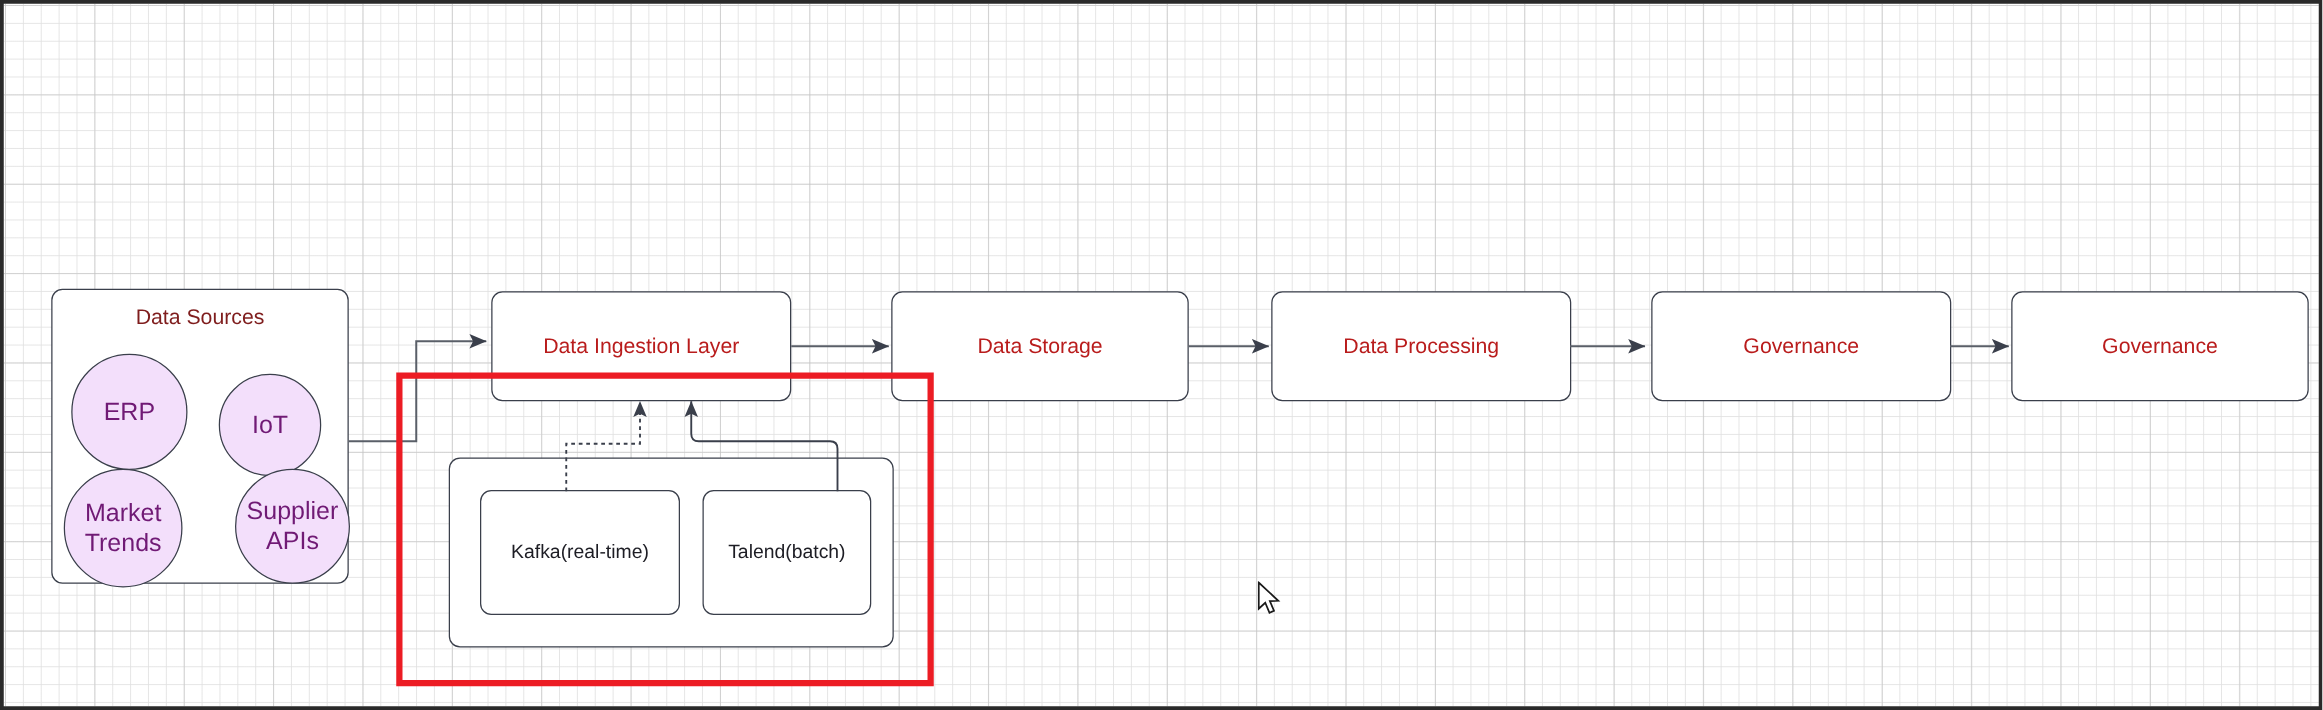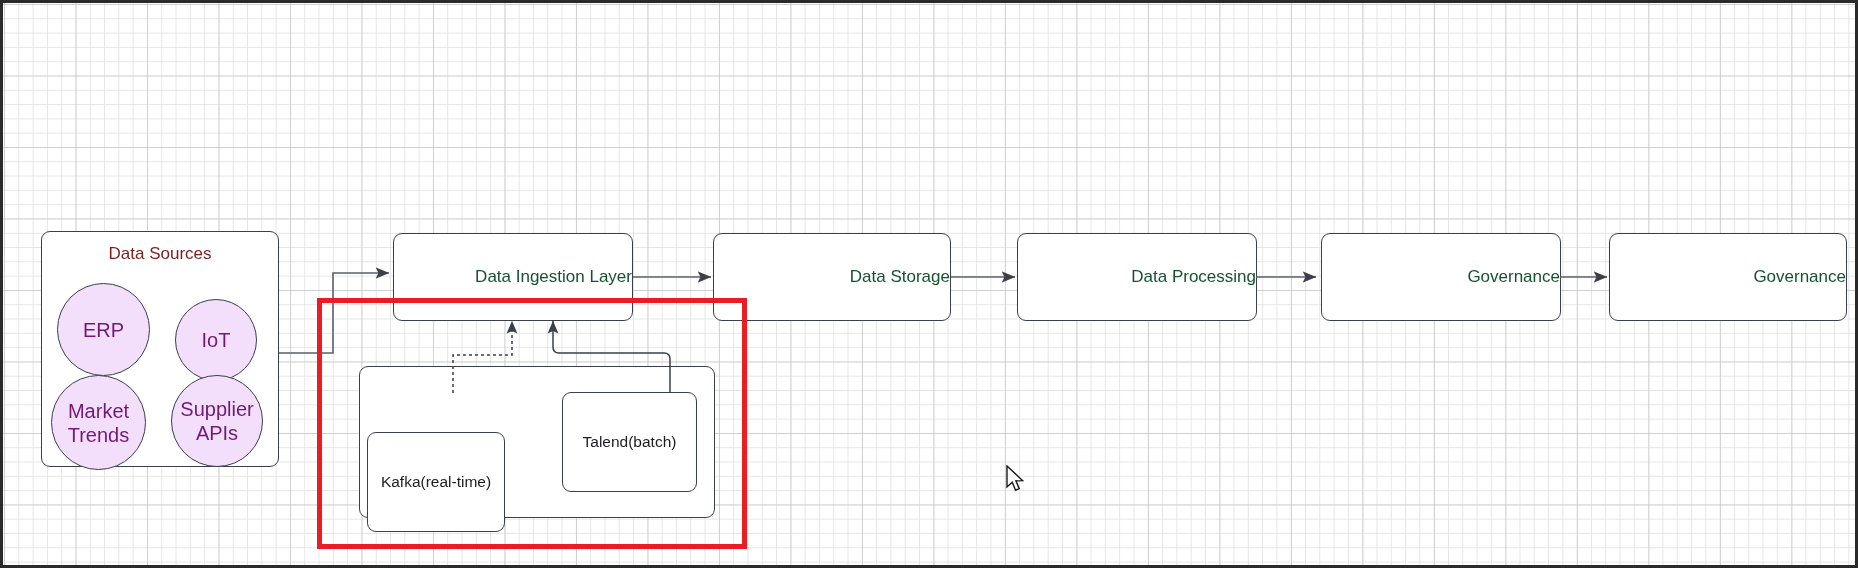--- a/index.html
+++ b/index.html
@@ -37,22 +37,22 @@
   }
 
   .node {
     position: absolute;
     box-sizing: border-box;
     background: #ffffff;
     border: 1.6px solid #3a3f4b;
     border-radius: 9px;
     display: flex;
     align-items: center;
-    justify-content: flex-end;
-    color: #14532d;
+    justify-content: center;
+    color: #b91c1c;
     font-size: 17px;
     line-height: 1.25;
     text-align: center;
     z-index: 4;
   }
 
   .group-box {
     position: absolute;
     box-sizing: border-box;
     background: #ffffff;
@@ -177,21 +177,21 @@
   </div>
 
   <div class="circle" style="left:172px; top:296px; width:82px; height:82px;">
     <span>IoT</span>
   </div>
 
   <div class="circle" style="left:48px; top:372px; width:95px; height:95px;">
     <span>Market Trends</span>
   </div>
 
-  <div class="circle" style="left:168px; top:372px; width:92px; height:92px;text-align:center;">
+  <div class="circle" style="left:185px; top:372px; width:92px; height:92px;text-align:center;">
     <span>Supplier APIs</span>
   </div>
 
   <div class="node" style="left:390px; top:230px; width:240px; height:88px;">
     <span>Data Ingestion Layer</span>
   </div>
 
   <div class="node" style="left:710px; top:230px; width:238px; height:88px;">
     <span>Data Storage</span>
   </div>
@@ -203,21 +203,21 @@
   <div class="node" style="left:1318px; top:230px; width:240px; height:88px;">
     <span>Governance</span>
   </div>
 
   <div class="node" style="left:1606px; top:230px; width:238px; height:88px;">
     <span>Governance</span>
   </div>
 
   <div class="group-box" style="left:356px; top:363px; width:356px; height:152px;"></div>
 
-  <div class="inner-box" style="left:364px; top:389px; width:138px; height:100px;margin-top:40px;">
+  <div class="inner-box" style="left:381px; top:389px; width:160px; height:100px;">
     <span>Kafka(real-time)</span>
   </div>
 
   <div class="inner-box" style="left:559px; top:389px; width:135px; height:100px;">
     <span>Talend(batch)</span>
   </div>
 
   <div class="highlight-rect" style="left:314px; top:295px; width:430px; height:251px;"></div>
 
   <svg id="cursor" style="left:1003px; top:462px;" width="22" height="30" viewBox="0 0 22 30" xmlns="http://www.w3.org/2000/svg">

